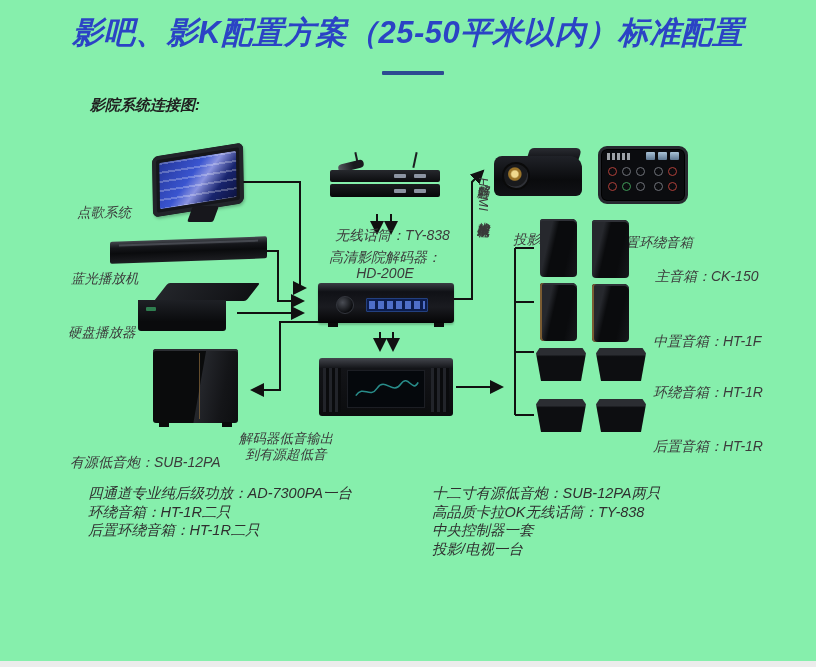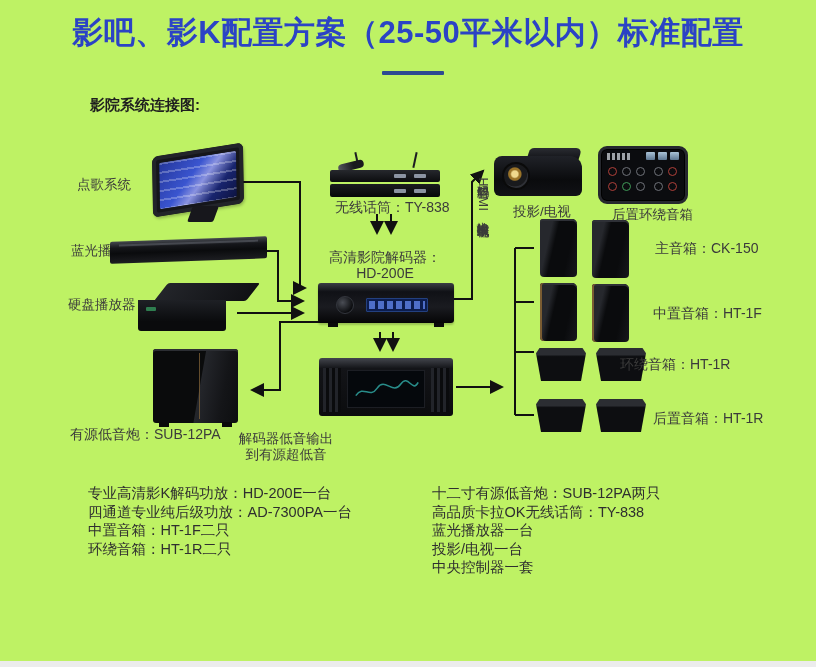--- a/index.html
+++ b/index.html
@@ -1,39 +1,39 @@
 <!DOCTYPE html>
 <html><head>
 <meta charset="utf-8">
 <style>
   * { margin:0; padding:0; box-sizing:border-box; }
   html,body { width:816px; height:667px; }
   body {
     font-family:"Liberation Sans","DejaVu Sans",sans-serif;
     background:#ffffff; position:relative; overflow:hidden;
   }
-  .canvas { position:absolute; inset:0; background:#bef264; }
+  .canvas { position:absolute; inset:0; background:#86efac;font-style:italic; }
 
   
   .title {
     position:absolute; left:0; top:12px; width:100%;
     text-align:center; font-size:31px; font-weight:bold;
     color:#2b43c5; letter-spacing:0.5px; white-space:nowrap;
   }
   .title-underline {
     position:absolute; left:382px; top:71px; width:62px; height:4px;
     background:#2d4a92; border-radius:1px;
   }
   .diagram-heading {
     position:absolute; left:90px; top:96px;
     font-size:15px; font-weight:bold; color:#1f1f1f;
   }
 
   
-  .lbl { position:absolute; font-size:13.5px; color:#3b3b3b; white-space:nowrap; }
+  .lbl { position:absolute; font-size:13.5px; color:#3b3b3b; white-space:nowrap;margin-top:28px; }
   .note { position:absolute; font-size:13.5px; color:#3b3b3b; line-height:16px; text-align:center; white-space:nowrap; }
   .vnote {
     position:absolute; left:474px; top:176px; height:160px;
     writing-mode:vertical-rl; font-size:12.5px; color:#3a3a3a; letter-spacing:0.5px;
   }
 
   
   svg.lines { position:absolute; left:0; top:0; pointer-events:none; }
 
   
@@ -318,40 +318,38 @@
   <div class="spk-tall" style="left:540px; top:219px;"></div>
   <div class="spk-tall" style="left:592px; top:220px;"></div>
   <div class="lbl" style="left:655px; top:240px; font-size:14px;">主音箱：CK-150</div>
 
   <div class="spk-tall bronze" style="left:540px; top:283px;"></div>
   <div class="spk-tall bronze" style="left:592px; top:284px;"></div>
   <div class="lbl" style="left:653px; top:305px; font-size:14px;">中置音箱：HT-1F</div>
 
   <div class="spk-wedge" style="left:536px; top:348px;"></div>
   <div class="spk-wedge" style="left:596px; top:348px;"></div>
-  <div class="lbl" style="left:620px; top:356px; font-size:14px;">环绕音箱：HT-1R</div>
+  <div class="lbl" style="left:653px; top:356px; font-size:14px;">环绕音箱：HT-1R</div>
 
   <div class="spk-wedge" style="left:536px; top:399px;"></div>
   <div class="spk-wedge" style="left:596px; top:399px;"></div>
   <div class="lbl" style="left:653px; top:410px; font-size:14px;">后置音箱：HT-1R</div>
 
   <div class="vnote">解码器HDMI输出接投影或电视</div>
   <div class="note" style="left:236px; top:395px; width:100px;margin-top:36px;">
     <div>解码器低音输出</div>
     <div>到有源超低音</div>
   </div>
 
   <div class="summary-col col-left">
-    <div>专业高清影K解码功放：HD-200E一台</div>
     <div>四通道专业纯后级功放：AD-7300PA一台</div>
-    <div>中置音箱：HT-1F二只</div>
     <div>环绕音箱：HT-1R二只</div>
+    <div>后置环绕音箱：HT-1R二只</div>
   </div>
   <div class="summary-col col-right">
     <div>十二寸有源低音炮：SUB-12PA两只</div>
     <div>高品质卡拉OK无线话筒：TY-838</div>
-    <div>蓝光播放器一台</div>
+    <div>中央控制器一套</div>
     <div>投影/电视一台</div>
-    <div>中央控制器一套</div>
   </div>
 
   <div class="bottom-strip"></div>
 </div>
 
 </body></html>

